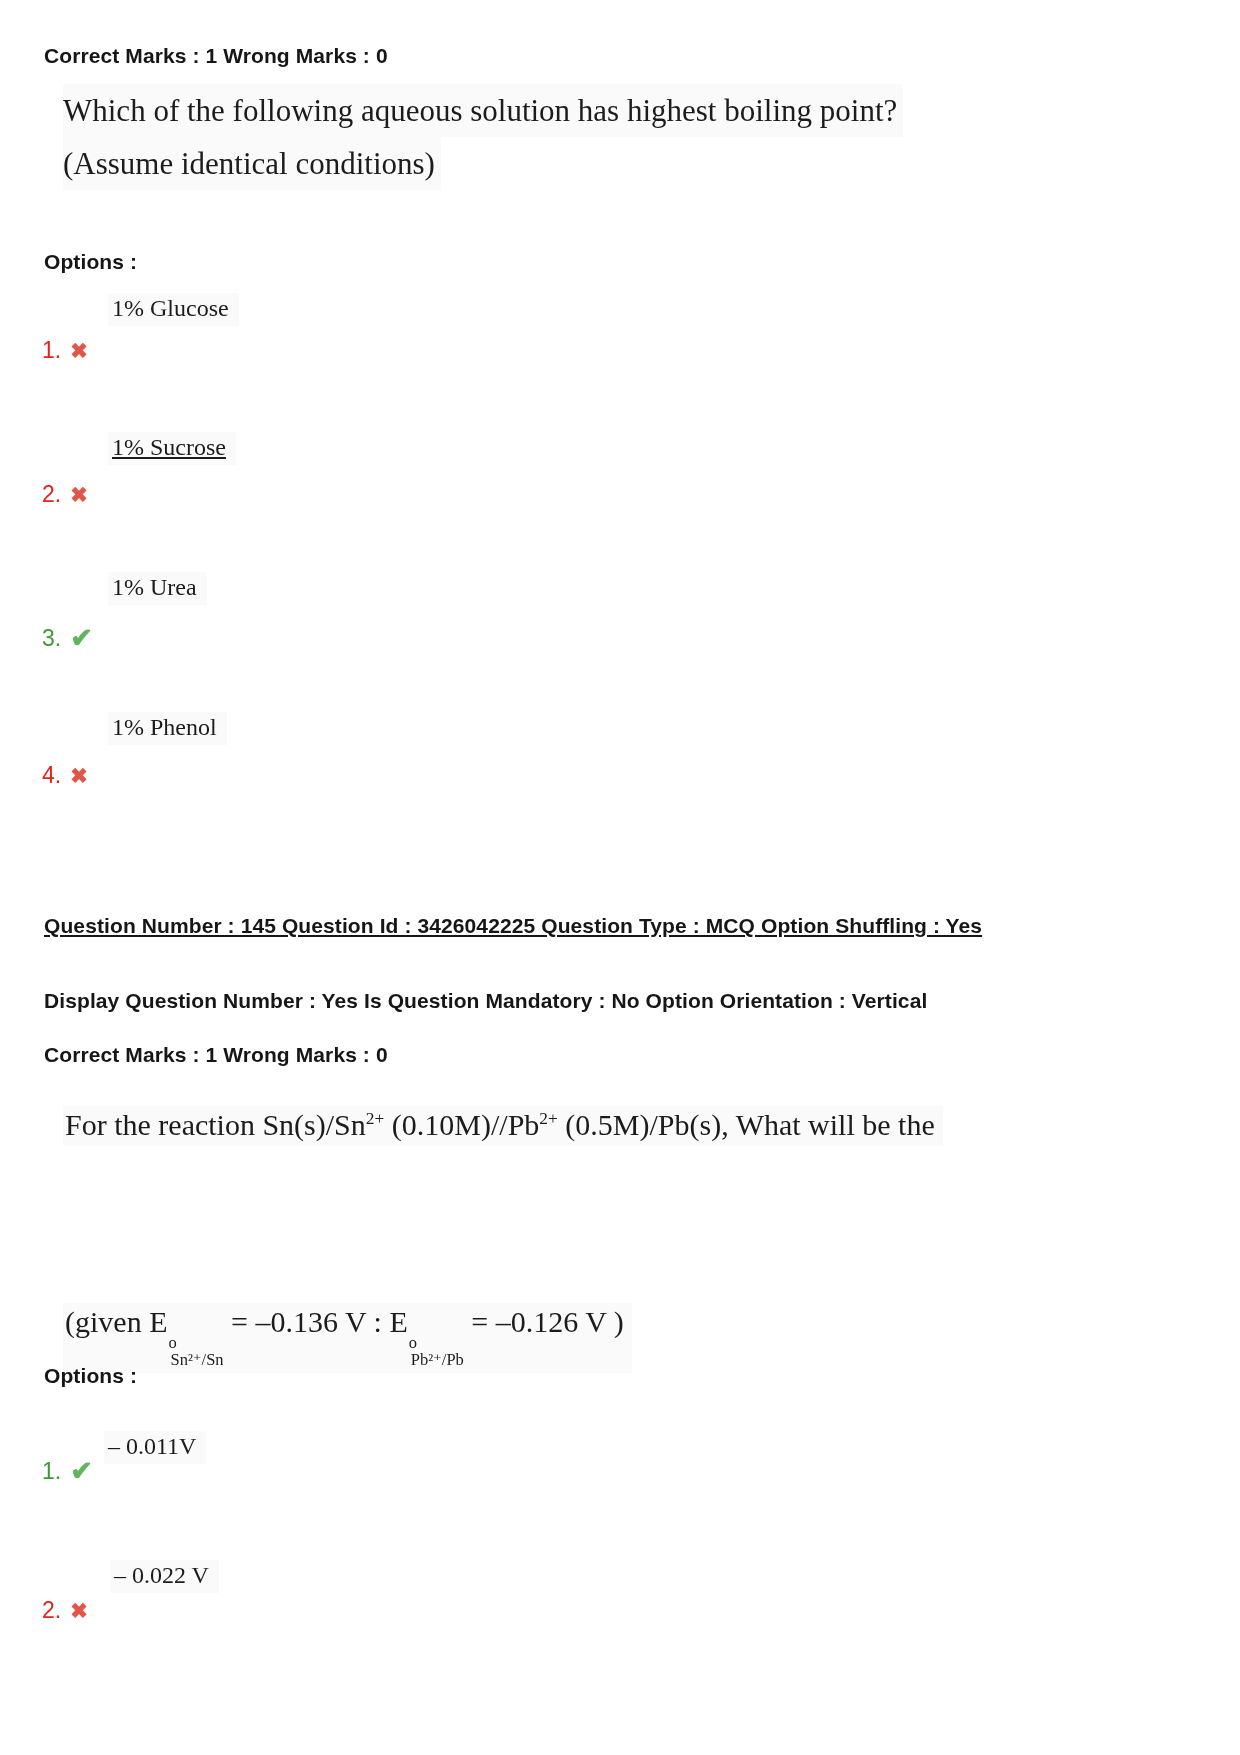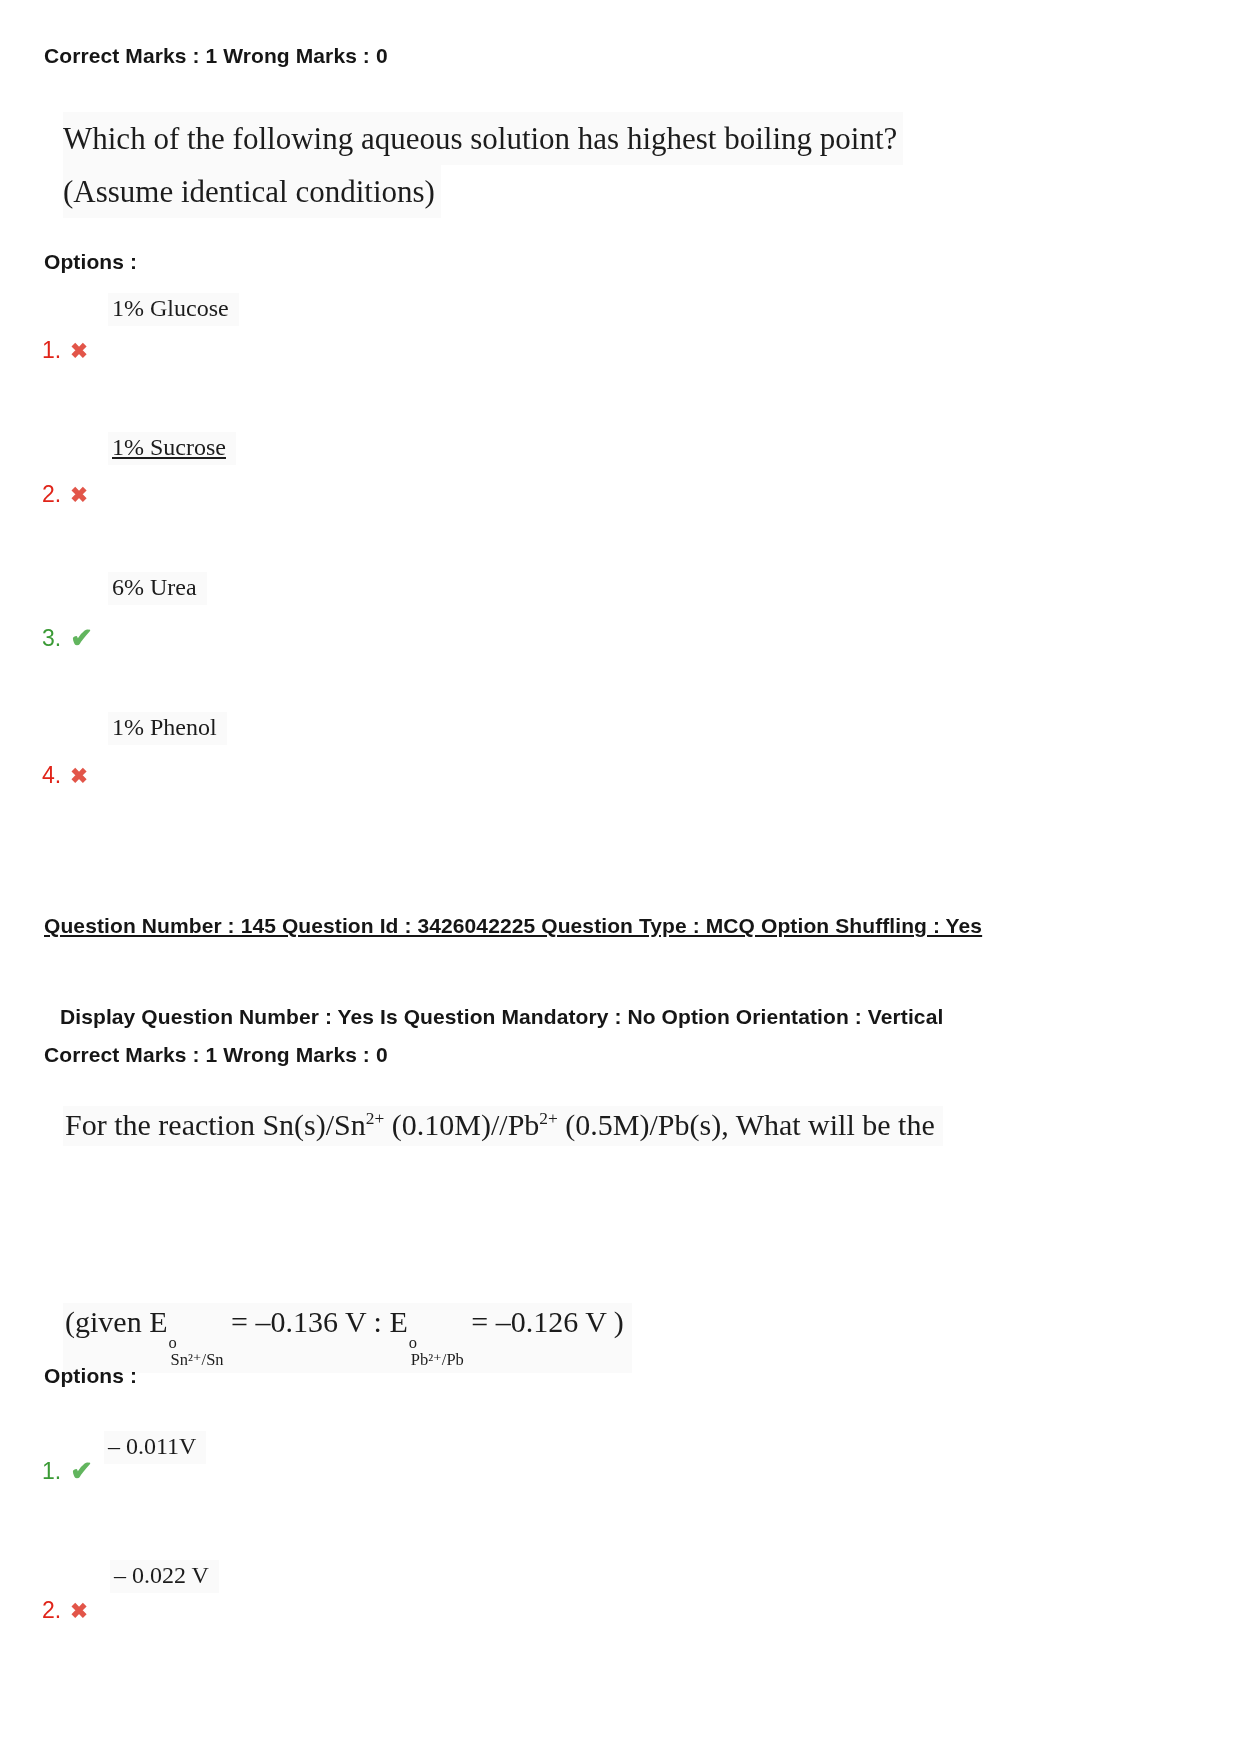--- a/index.html
+++ b/index.html
@@ -62,53 +62,53 @@
   .stack .s-sup { margin-left: 0; }
   .stack .s-sub { margin-left: 2px; }
 </style>
 </head>
 <body>
 
 <div class="page">
 
   <p class="abs meta-line" style="left:44px; top:44px; margin:0;">Correct Marks : 1 Wrong Marks : 0</p>
 
-  <div class="abs q-text serif-img" style="left:63px; top:112px; background:transparent;">
+  <div class="abs q-text serif-img" style="left:63px; top:84px; background:transparent;">
     <span class="serif-line">Which of the following aqueous solution has highest boiling point?</span><br>
     <span class="serif-line">(Assume identical conditions)</span>
   </div>
 
   <p class="abs meta-line" style="left:44px; top:250px; margin:0;">Options :</p>
 
   <span class="abs serif-img opt-text" style="left:108px; top:293px;">1% Glucose</span>
   <span class="abs opt-num wrong" style="left:42px; top:337px;">
     <span>1.</span>
     <i class="mark-icon cross">✖</i>
   </span>
 
   <span class="abs serif-img opt-text" style="left:108px; top:432px;text-decoration:underline;">1% Sucrose</span>
   <span class="abs opt-num wrong" style="left:42px; top:481px;">
     <span>2.</span>
     <i class="mark-icon cross">✖</i>
   </span>
 
-  <span class="abs serif-img opt-text" style="left:108px; top:572px;">6% Urea</span>
+  <span class="abs serif-img opt-text" style="left:108px; top:572px;">1% Urea</span>
   <span class="abs opt-num correct" style="left:42px; top:622px;">
     <span>3.</span>
     <i class="mark-icon check">✔</i>
   </span>
 
   <span class="abs serif-img opt-text" style="left:108px; top:712px;">1% Phenol</span>
   <span class="abs opt-num wrong" style="left:42px; top:762px;">
     <span>4.</span>
     <i class="mark-icon cross">✖</i>
   </span>
 
   <p class="abs meta-line" style="left:44px; top:914px; margin:0;text-decoration:underline;">Question Number : 145 Question Id : 3426042225 Question Type : MCQ Option Shuffling : Yes</p>
-  <p class="abs meta-line" style="left:44px; top:989px; margin:16px;">Display Question Number : Yes Is Question Mandatory : No Option Orientation : Vertical</p>
+  <p class="abs meta-line" style="left:44px; top:989px; margin:0;">Display Question Number : Yes Is Question Mandatory : No Option Orientation : Vertical</p>
   <p class="abs meta-line" style="left:44px; top:1043px; margin:0;">Correct Marks : 1 Wrong Marks : 0</p>
 
   <span class="abs serif-img formula" style="left:63px; top:1106px;">
     <span>For the reaction  Sn(s)/Sn</span><sup>2+</sup><span> (0.10M)//Pb</span><sup>2+</sup><span> (0.5M)/Pb(s), What will be the</span>
   </span>
 
 
   <span class="abs serif-img formula" style="left:63px; top:1263px;margin-top:40px;">
     <span>(given  E</span><span class="stack">
         <span class="s-sup">o</span>

